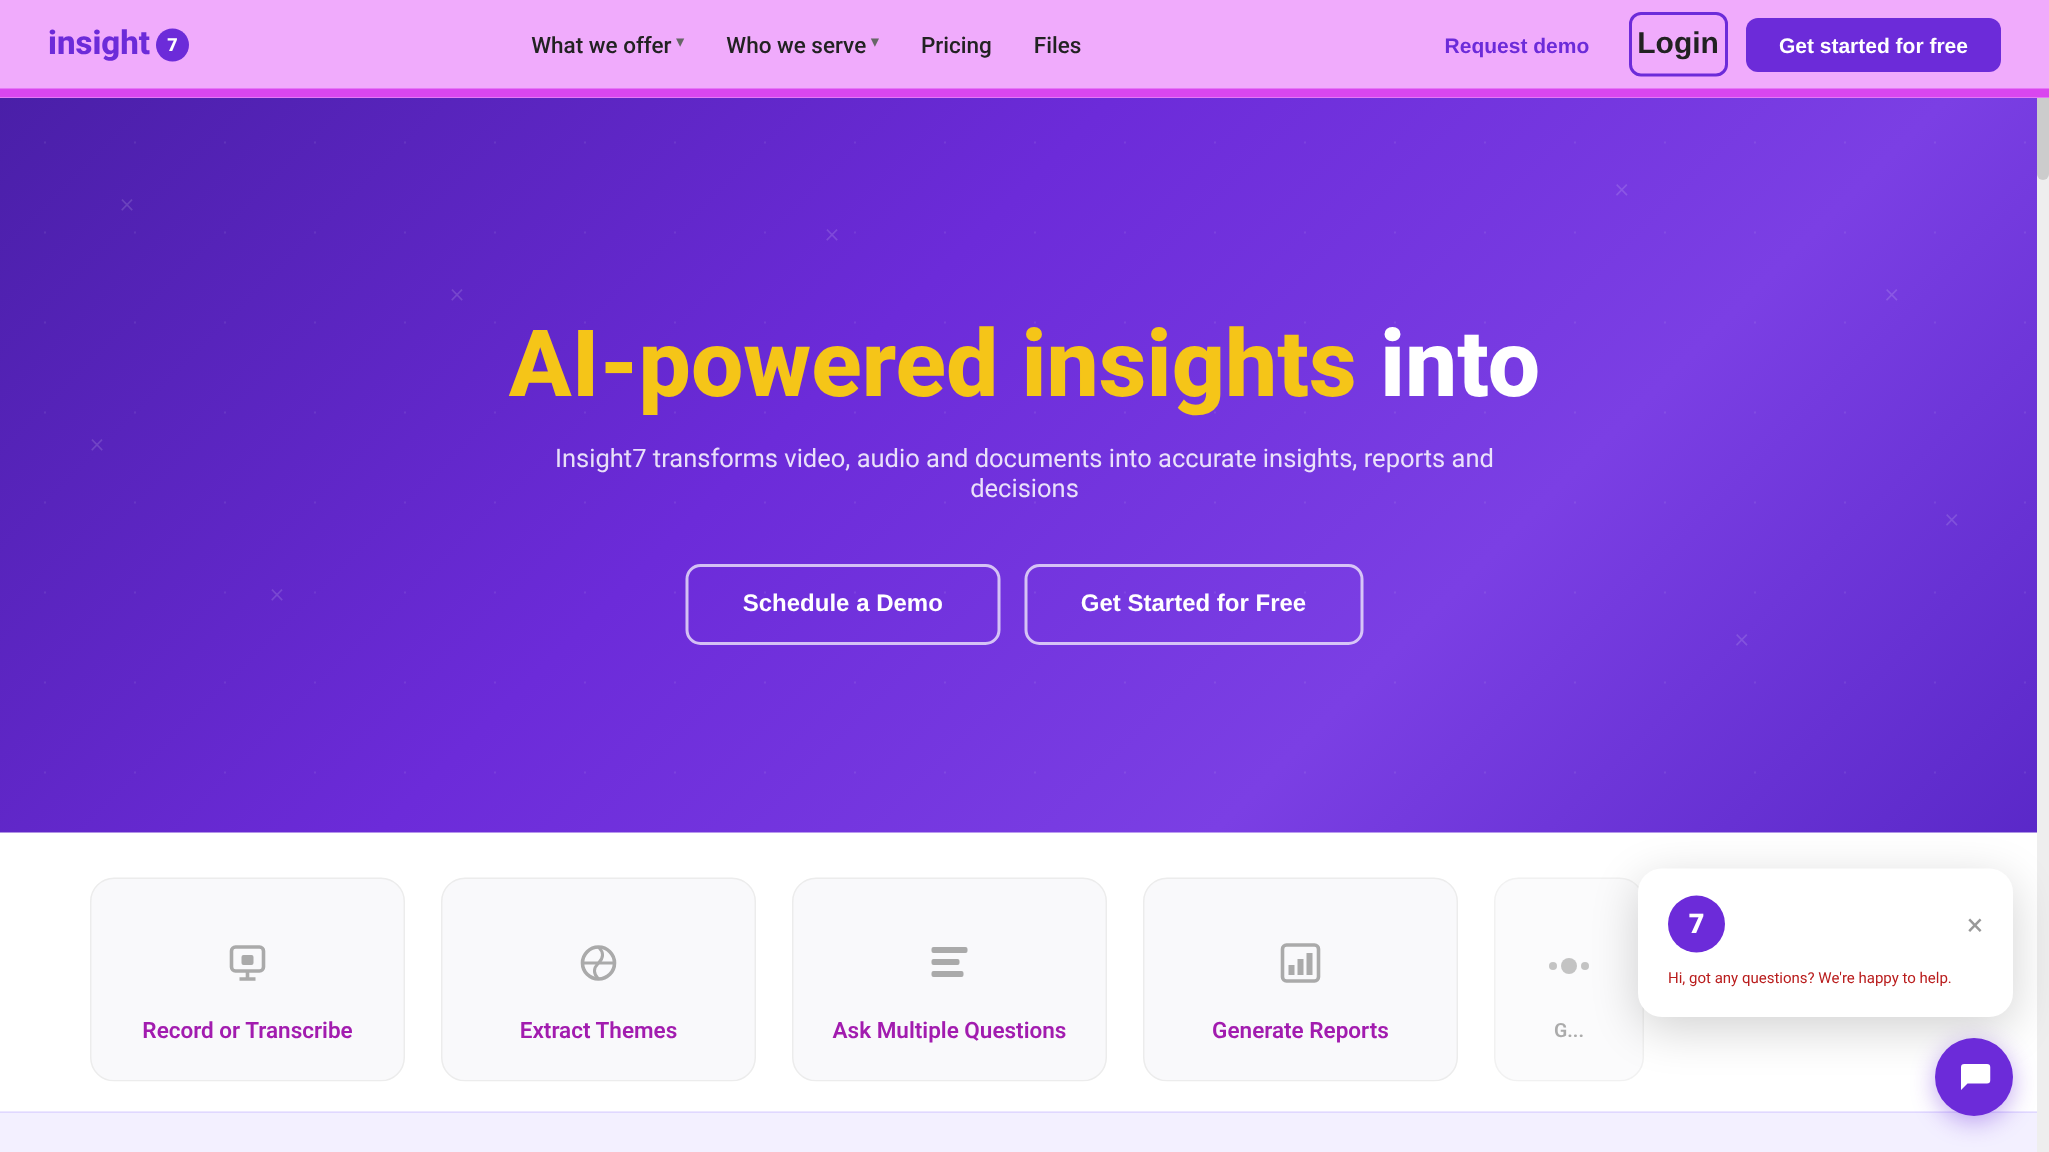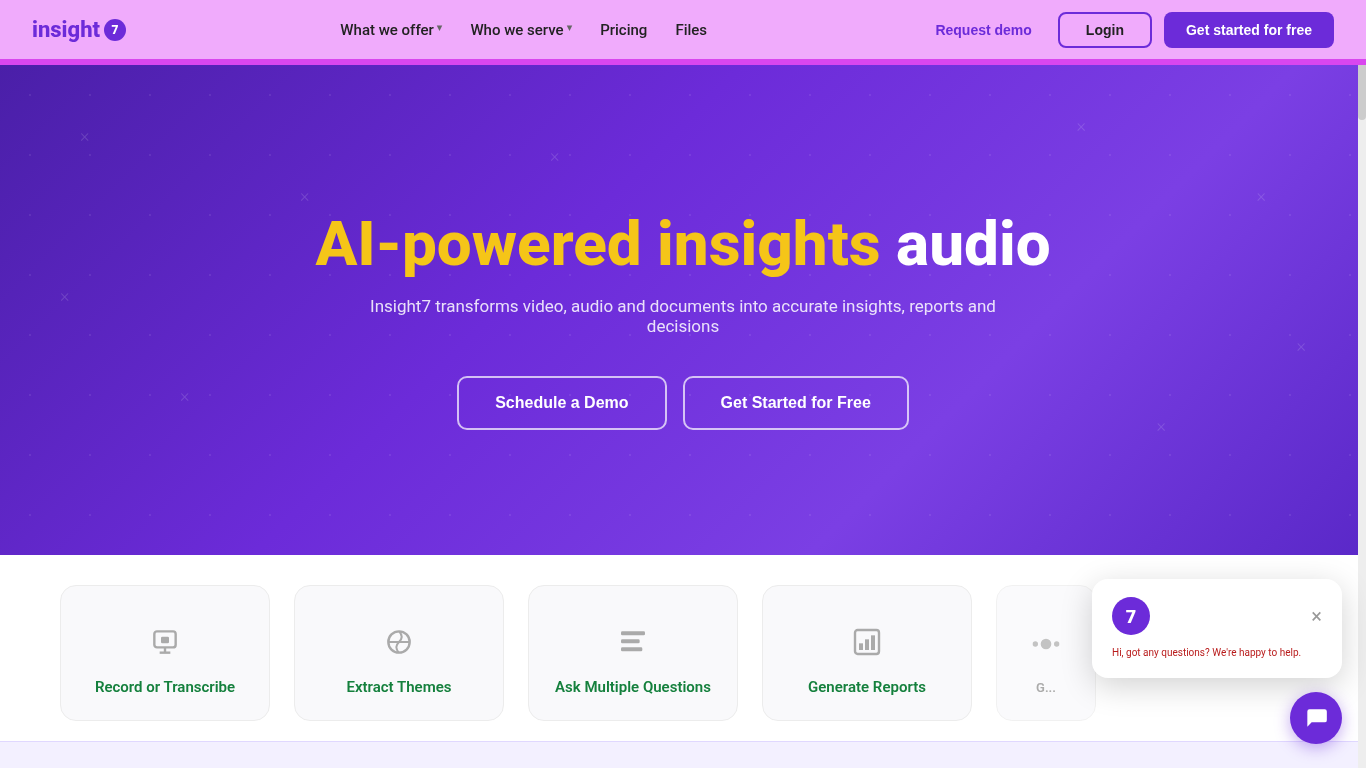--- a/index.html
+++ b/index.html
@@ -33,23 +33,23 @@
       padding: 6px 10px; border-radius: 6px; cursor: pointer;
       text-decoration: none;
     }
     .nav-link .chevron { font-size: 11px; color: #666; }
     .nav-right { display: flex; align-items: center; gap: 12px; }
     .btn-request-demo {
       font-size: 14px; font-weight: 600; color: #6c2bd9;
       background: none; border: none; cursor: pointer; padding: 8px 14px;
     }
     .btn-login {
-      font-size: 14px; font-weight: 600; color: #222;
+      font-size: 20px; font-weight: 600; color: #222;
       background: none; border: 2px solid #6c2bd9; border-radius: 8px;
-      cursor: pointer; padding: 8px 26px;
+      cursor: pointer; padding: 8px 4px;
     }
     .btn-get-started-nav {
       font-size: 14px; font-weight: 700; color: #fff;
       background: #6c2bd9; border: none; border-radius: 8px;
       cursor: pointer; padding: 10px 22px;
     }
 
     
     .hero {
       margin-top: 65px;
@@ -112,21 +112,21 @@
       min-height: 130px;
     }
     .feature-card:first-child { margin-left: 0; }
     .feature-icon {
       width: 40px; height: 40px;
       display: flex; align-items: center; justify-content: center;
       color: #888;
     }
     .feature-icon svg { width: 32px; height: 32px; fill: #aaa; }
     .feature-label {
-      font-size: 15px; font-weight: 600; color: #15803d; text-align: center;
+      font-size: 15px; font-weight: 600; color: #a21caf; text-align: center;
     }
     
     .feature-card-partial {
       flex: 0 0 110px; overflow: hidden;
     }
 
     
     .bottom-section {
       background: #f3f0ff;
       padding: 32px 60px;
@@ -216,21 +216,21 @@
   <span class="hero-x" style="top:120px;left:300px">×</span>
   <span class="hero-x" style="top:80px;left:550px">×</span>
   <span class="hero-x" style="top:50px;right:280px">×</span>
   <span class="hero-x" style="top:120px;right:100px">×</span>
   <span class="hero-x" style="top:220px;left:60px">×</span>
   <span class="hero-x" style="top:270px;right:60px">×</span>
   <span class="hero-x" style="top:320px;left:180px">×</span>
   <span class="hero-x" style="top:350px;right:200px">×</span>
 
   <h1 class="hero-title">
-    <span class="yellow">AI-powered insights</span><span> audio</span><br>
+    <span class="yellow">AI-powered insights</span><span> into</span><br>
   </h1>
   <p class="hero-subtitle">Insight7 transforms video, audio and documents into accurate insights, reports and decisions</p>
   <div class="hero-buttons">
     <button class="btn-schedule">Schedule a Demo</button>
     <button class="btn-get-started-hero">Get Started for Free</button>
   </div>
 </section>
 
 <div style="background:#fff; padding: 30px 60px 0; display:flex; gap:12px; overflow:hidden;">
 

